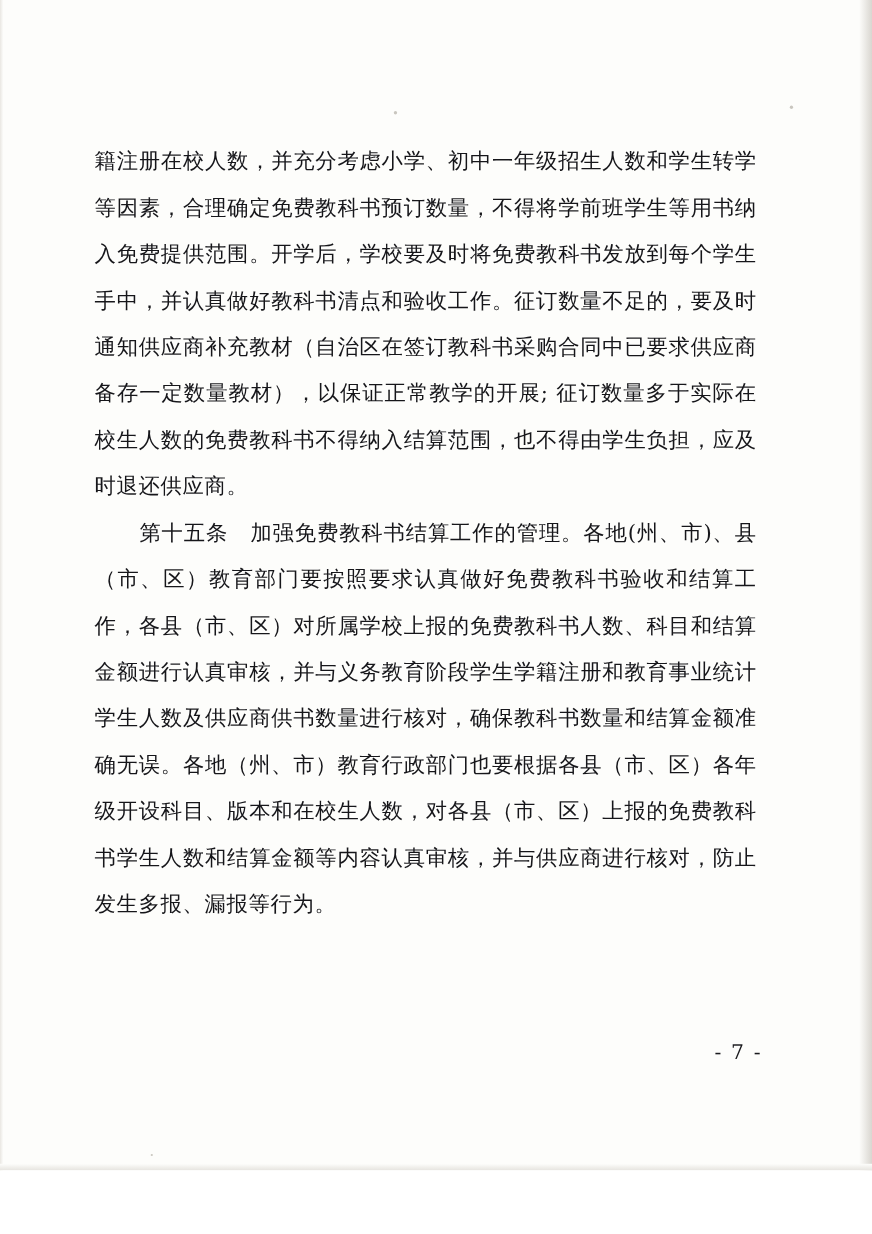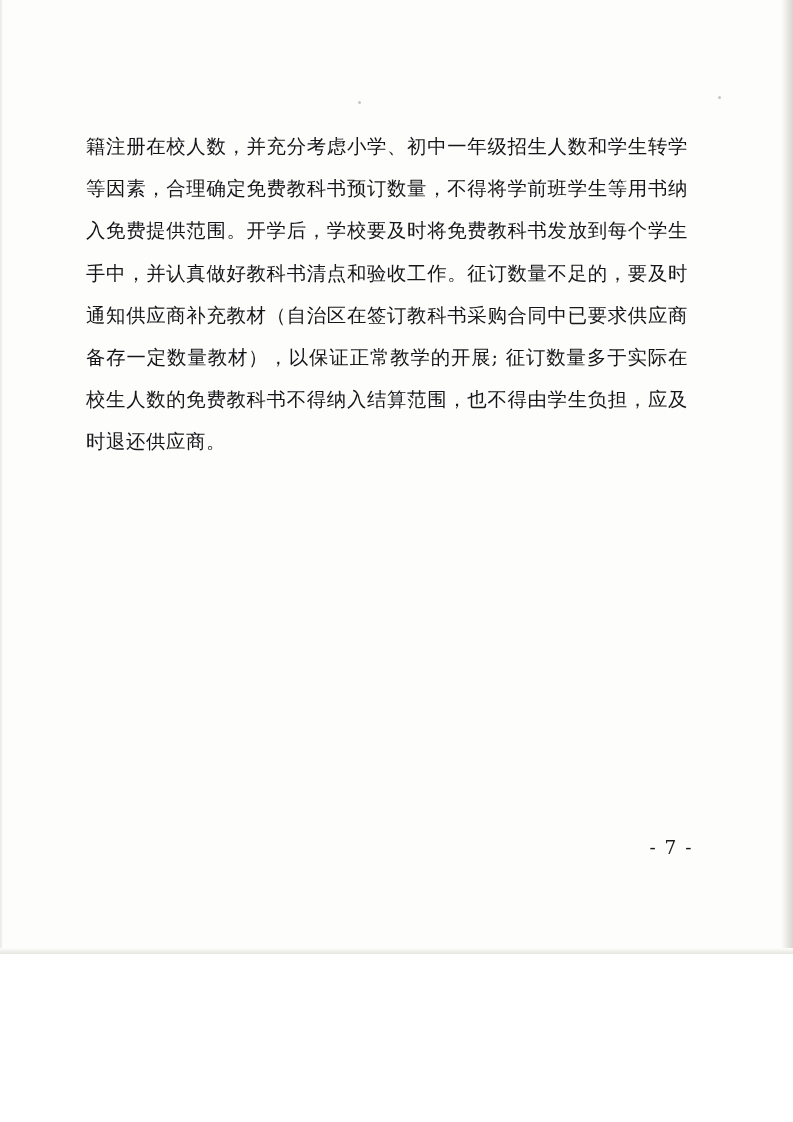--- a/index.html
+++ b/index.html
@@ -6,21 +6,21 @@
     margin: 0;
     padding: 0;
     background: #ffffff;
   }
   body {
     font-family: "DejaVu Sans", sans-serif;
   }
   .page {
     position: relative;
     width: 793px;
-    height: 954px;
+    height: 1064px;
     background: #fdfdfb;
     overflow: hidden;
   }
   
   .scan-edge-left {
     position: absolute;
     left: 0; top: 0;
     width: 3px; height: 1122px;
     background: linear-gradient(to right, #e9e7e2, #fdfdfb);
   }
@@ -79,17 +79,18 @@
   <div class="scan-edge-left"></div>
   <div class="scan-edge-right"></div>
   <div class="scan-edge-bottom"></div>
 
   <div class="speck" style="left:358px; top:101px; width:3px; height:3px;"></div>
   <div class="speck" style="left:718px; top:96px; width:3px; height:3px;"></div>
   <div class="speck" style="left:137px; top:1049px; width:2px; height:2px;"></div>
 
   <div class="body-text">
     <p class="">籍注册在校人数，并充分考虑小学、初中一年级招生人数和学生转学等因素，合理确定免费教科书预订数量，不得将学前班学生等用书纳入免费提供范围。开学后，学校要及时将免费教科书发放到每个学生手中，并认真做好教科书清点和验收工作。征订数量不足的，要及时通知供应商补充教材（自治区在签订教科书采购合同中已要求供应商备存一定数量教材），以保证正常教学的开展; 征订数量多于实际在校生人数的免费教科书不得纳入结算范围，也不得由学生负担，应及时退还供应商。</p>
+    <p class="indent">第十五条　加强免费教科书结算工作的管理。各地(州、市)、县（市、区）教育部门要按照要求认真做好免费教科书验收和结算工作，各县（市、区）对所属学校上报的免费教科书人数、科目和结算金额进行认真审核，并与义务教育阶段学生学籍注册和教育事业统计学生人数及供应商供书数量进行核对，确保教科书数量和结算金额准确无误。各地（州、市）教育行政部门也要根据各县（市、区）各年级开设科目、版本和在校生人数，对各县（市、区）上报的免费教科书学生人数和结算金额等内容认真审核，并与供应商进行核对，防止发生多报、漏报等行为。</p>
   </div>
 
   <div class="page-number">- 7 -</div>
 
 </div>
 
 </body></html>

